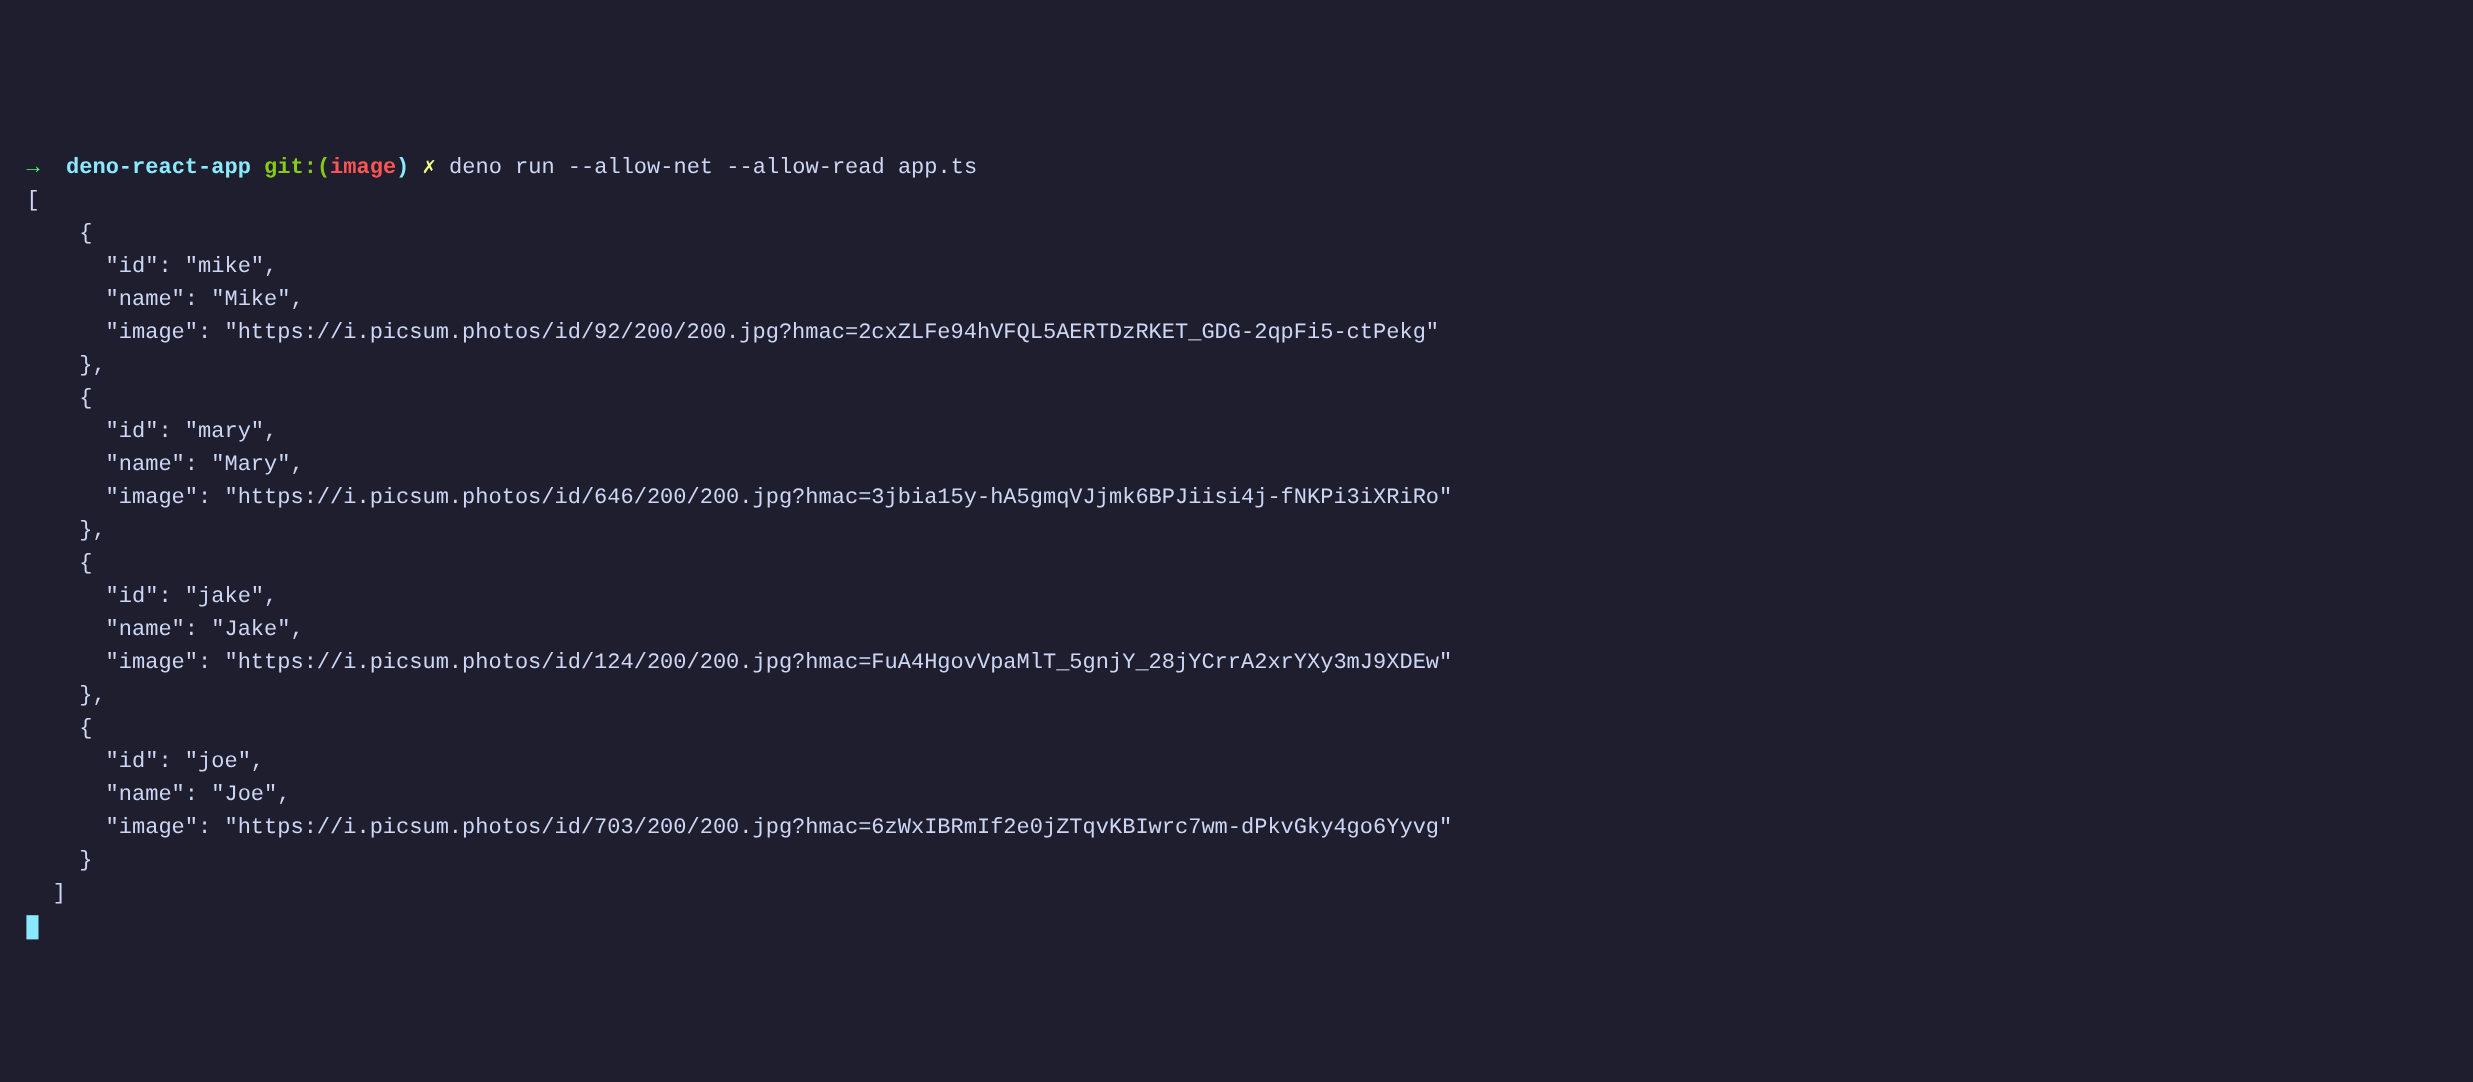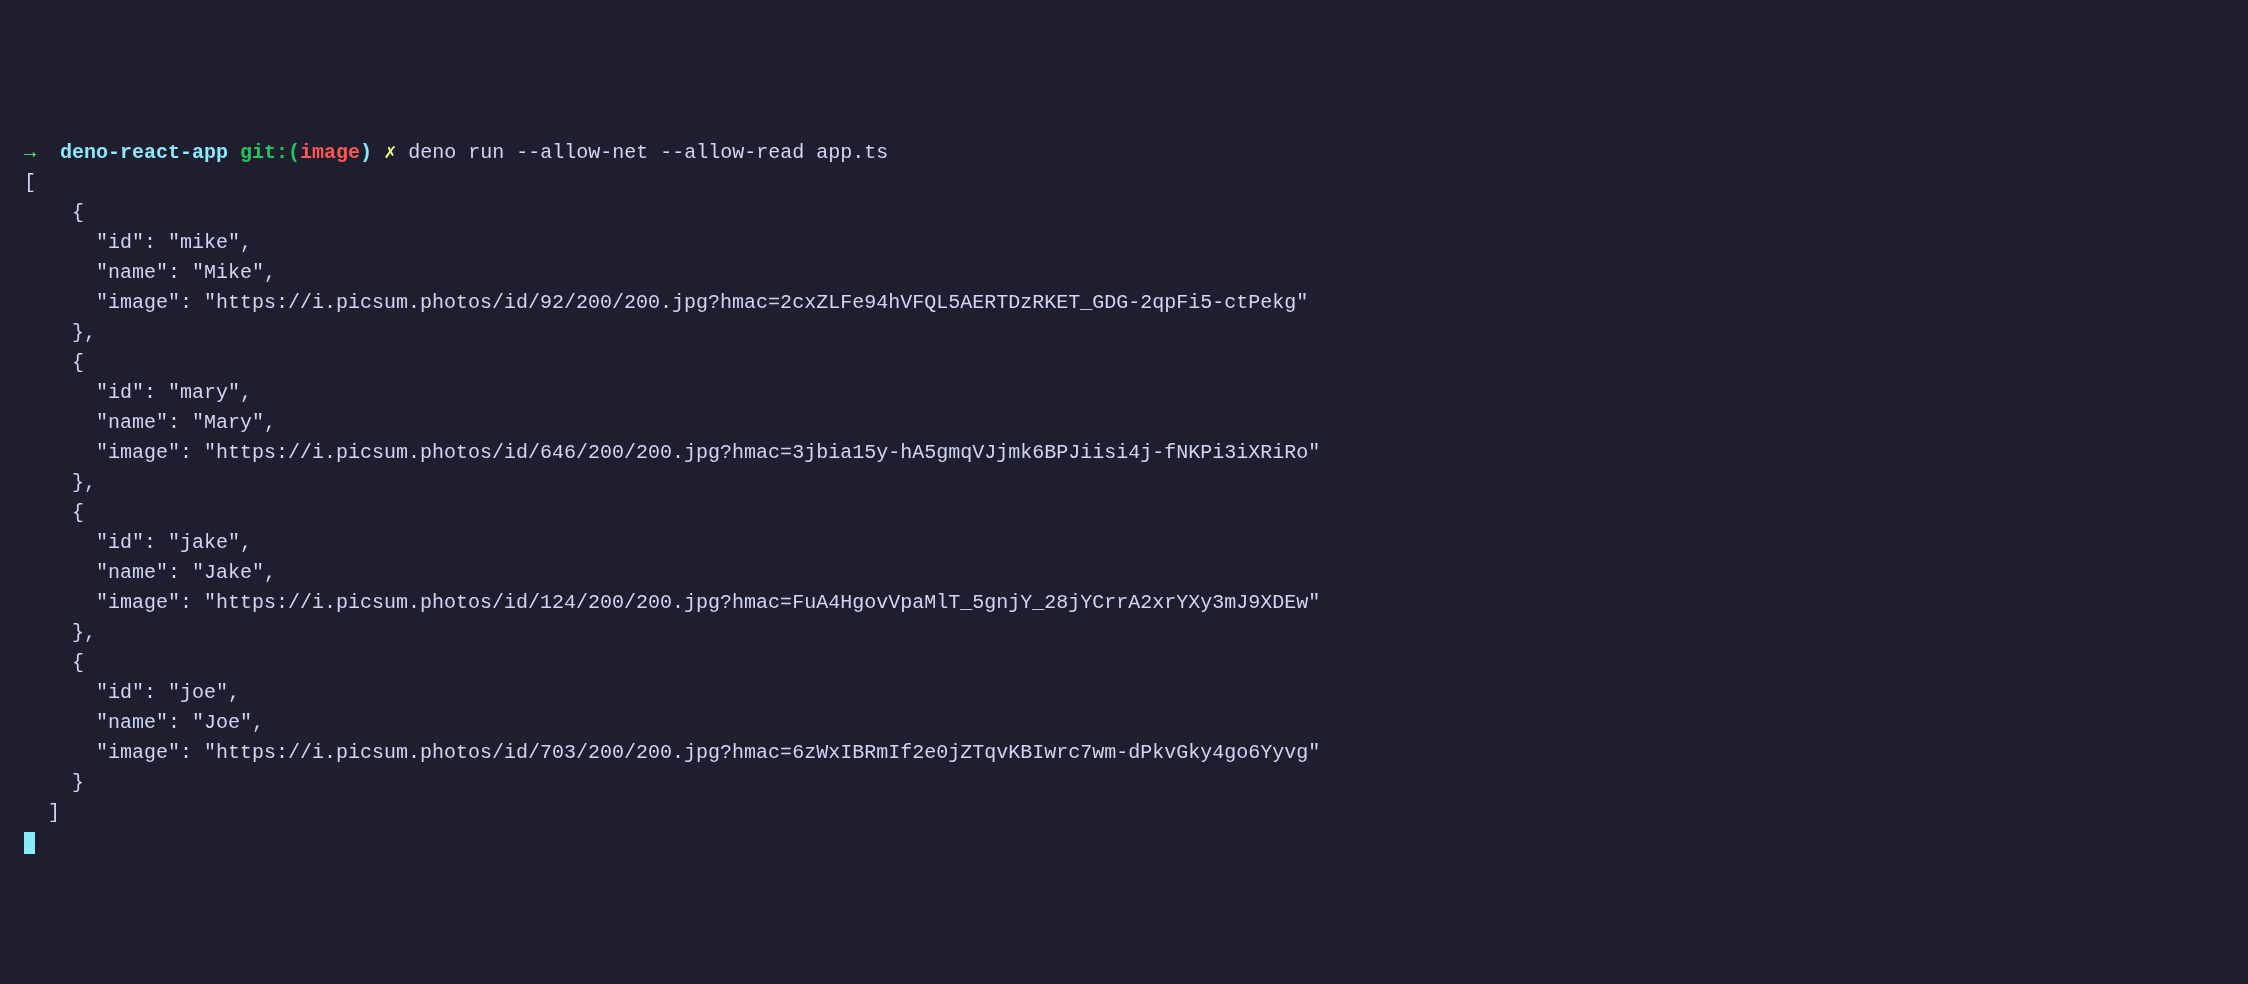--- a/index.html
+++ b/index.html
@@ -24,21 +24,21 @@
       font-weight: bold;
     }
     
     .prompt-dir {
       color: #8be9fd;
       font-weight: bold;
       margin-top: 27px;
     }
     
     .prompt-git {
-      color: #22c55e;
+      color: #84cc16;
       font-weight: bold;
     }
     
     .prompt-paren {
       color: #8be9fd;
       font-weight: bold;
     }
     
     .prompt-branch {
       color: #ff5555;

